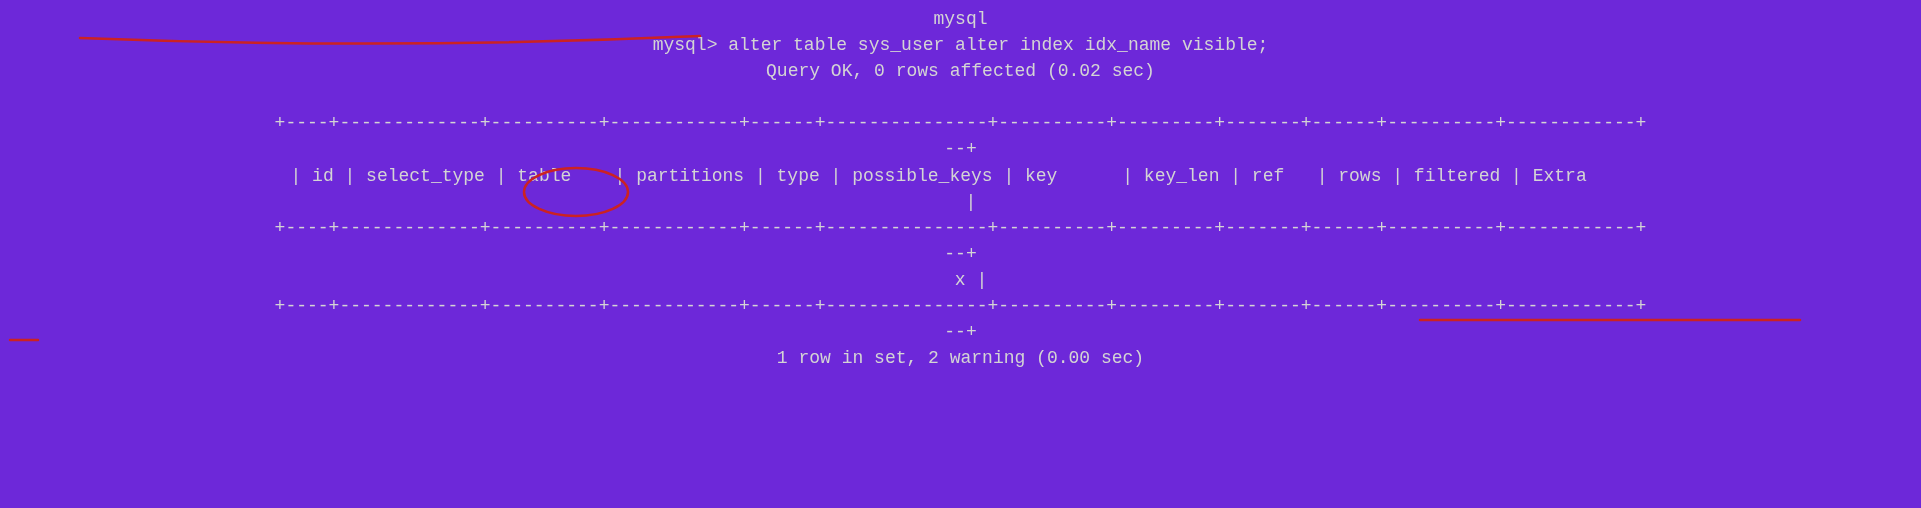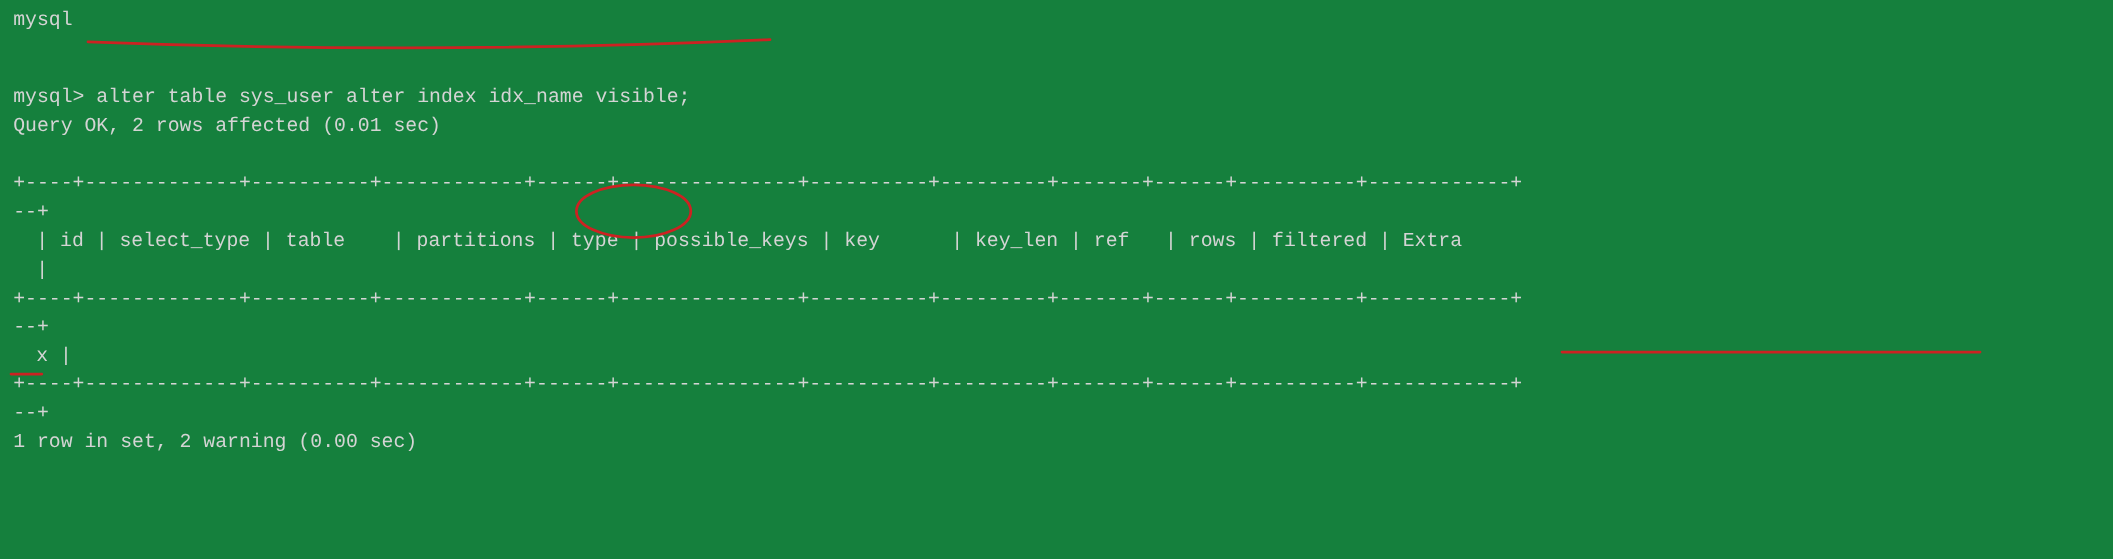--- a/index.html
+++ b/index.html
@@ -12,26 +12,27 @@
       background-color: #1a1a1a;
       width: 1921px;
       height: 508px;
       overflow: hidden;
       font-family: 'Courier New', Courier, monospace;
       font-size: 18px;
       color: #d4d4d4;
     }
 
     .terminal {
-      background-color: #15803d;
+      background-color: #6d28d9;
       width: 100%;
       height: 100%;
       padding: 6px 12px;
       line-height: 1.45;
       position: relative;
+      text-align: center;
     }
 
     .line {
       white-space: pre;
       display: block;
     }
 
     .prompt {
       color: #d4d4d4;
     }
@@ -60,26 +61,26 @@
     }
   </style>
 </head>
 <body>
 
 <div class="terminal">
   
   <span class="line prompt">mysql</span>
 
   
-  <div style="position:relative; display:inline-block; width:100%;margin-top:44px;">
+  <div style="position:relative; display:inline-block; width:100%;">
     <span class="line command">mysql&gt; alter table sys_user alter index idx_name visible;</span>
   </div>
 
   
-  <span class="line">Query OK, 2 rows affected (0.01 sec)</span>
+  <span class="line">Query OK, 0 rows affected (0.02 sec)</span>
 
   
   <span class="line">&nbsp;</span>
 
   
 
   
   <span class="line separator">+----+-------------+----------+------------+------+---------------+----------+---------+-------+------+----------+------------+</span>
   <span class="line separator">--+</span>
 

